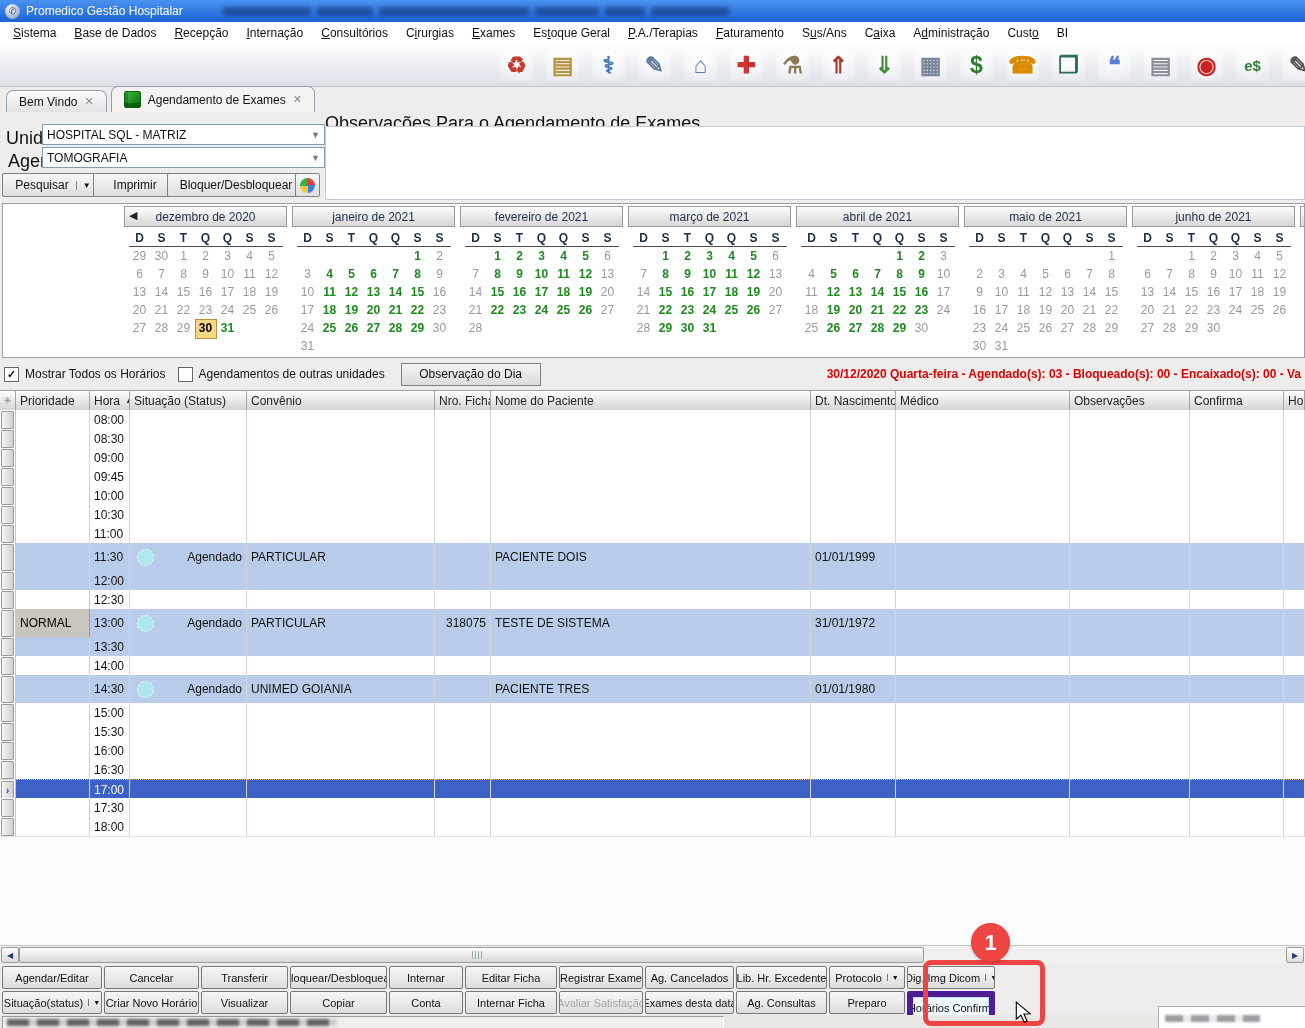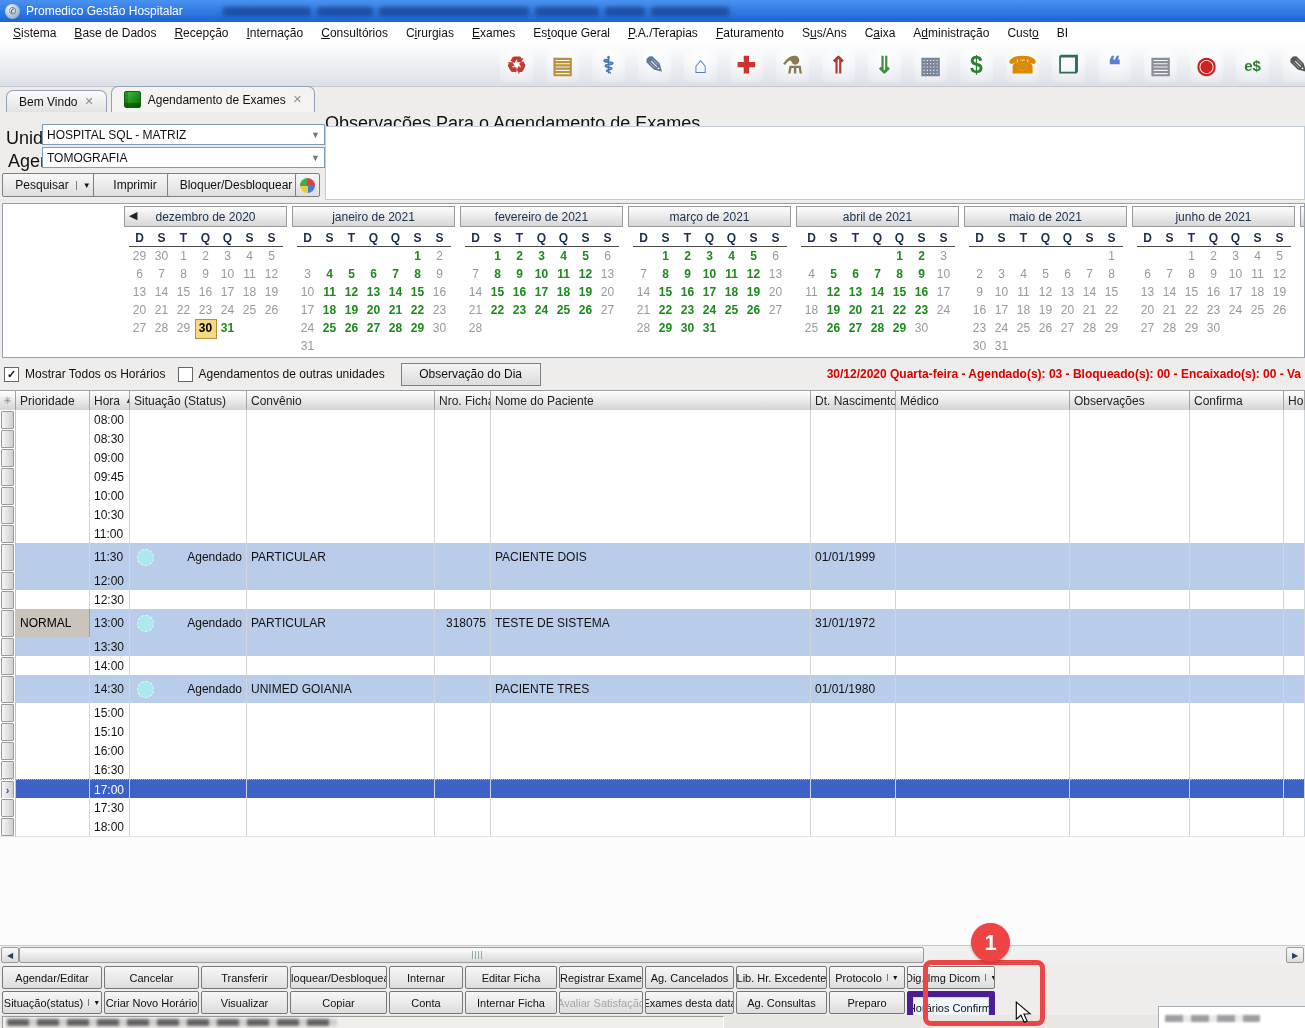--- a/index.html
+++ b/index.html
@@ -976,21 +976,21 @@
           <div class="b-cell col-medico"></div>
           <div class="b-cell col-observacoes"></div>
           <div class="b-cell col-confirma"></div>
           <div class="b-cell col-extra"></div>
         </div>
         <div class="sched-grid sched-row row-empty">
           <div class="b-cell col-gutter">
             <div class="gutter-box"></div>
           </div>
           <div class="b-cell col-prioridade"></div>
-          <div class="b-cell col-hora">15:10</div>
+          <div class="b-cell col-hora">15:30</div>
           <div class="b-cell col-situacao"></div>
           <div class="b-cell col-convenio"></div>
           <div class="b-cell col-ficha"></div>
           <div class="b-cell col-nome"></div>
           <div class="b-cell col-nascimento"></div>
           <div class="b-cell col-medico"></div>
           <div class="b-cell col-observacoes"></div>
           <div class="b-cell col-confirma"></div>
           <div class="b-cell col-extra"></div>
         </div>

